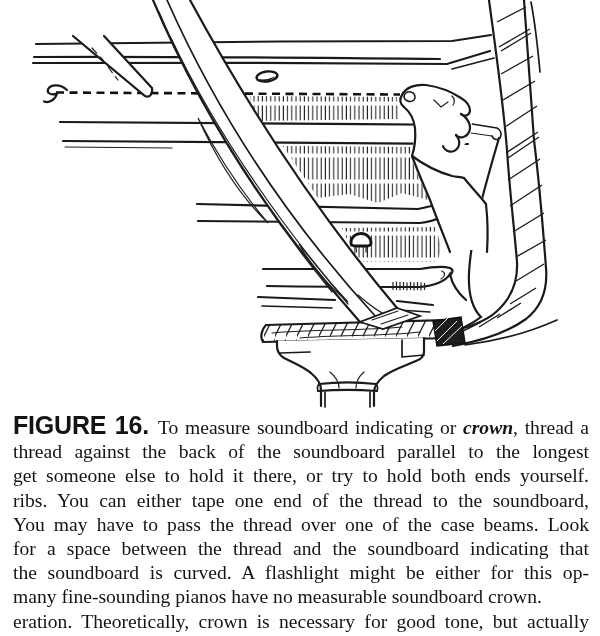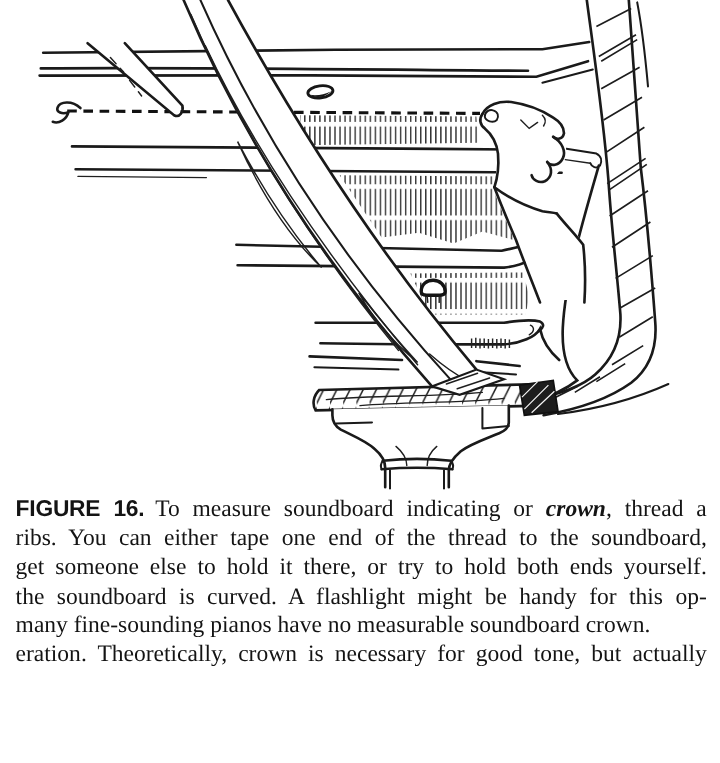--- a/index.html
+++ b/index.html
@@ -6,21 +6,21 @@
   body{width:600px;height:636px;overflow:hidden;position:relative;
        font-family:"Liberation Serif",serif;color:#111;}
   .fig-wrap{position:absolute;left:0;top:0;width:600px;height:412px;}
   .caption{position:absolute;left:13px;right:11px;top:413px;
            font-size:19.6px;line-height:24.2px;color:#141414;
            font-family:"Liberation Serif",serif;
            text-rendering:optimizeLegibility;}
   .cap-line{white-space:normal;}
   .cap-line.j{text-align:justify;text-align-last:justify;}
   .cap-bold{font-family:"Liberation Sans",sans-serif;font-weight:bold;
-            font-size:19px;letter-spacing:-0.2px;padding-right:9px;}
+            font-size:25px;letter-spacing:-0.2px;padding-right:9px;}
   .cap-italic{font-style:italic;font-weight:bold;}
   svg .ln{fill:none;stroke:#1a1a1a;stroke-width:2.2;stroke-linecap:round;}
   svg .thin{fill:none;stroke:#1f1f1f;stroke-width:1.2;stroke-linecap:round;}
   svg .med{fill:none;stroke:#1a1a1a;stroke-width:1.7;stroke-linecap:round;}
   svg .wfill{fill:#ffffff;stroke:none;}
 </style>
 </head>
 <body>
 
 <div class="fig-wrap">
@@ -171,18 +171,21 @@
 
     <path d="M404,97 C404,93 408,91 411,92 C415,93 416,97 414,100 C411,103 404.5,101 404,97 Z" fill="#fff" stroke="#1a1a1a" stroke-width="1.6"></path>
 
     <path class="thin" d="M434,100 L441,107 L448,102 M452,96 C455,99 455,102 453,105"></path>
   </g>
 </svg>
 </div>
 
 <div class="caption">
     <div class="cap-line j"><span class="cap-bold">FIGURE 16.</span><span>To measure soundboard indicating or </span><span class="cap-italic">crown</span><span>, thread a</span></div>
+    <div class="cap-line j"><span>thread against the back of the soundboard parallel to the longest</span></div>
+    <div class="cap-line j"><span>get someone else to hold it there, or try to hold both ends yourself.</span></div>
     <div class="cap-line j"><span>ribs. You can either tape one end of the thread to the soundboard,</span></div>
-    <div class="cap-line j"><span>get someone else to hold it there, or try to hold both ends yourself.</span></div>
-    <div class="cap-line j"><span>the soundboard is curved. A flashlight might be handy for this op-</span></div>
+    <div class="cap-line j"><span>You may have to pass the thread over one of the case beams. Look</span></div>
+    <div class="cap-line j"><span>for a space between the thread and the soundboard indicating that</span></div>
+    <div class="cap-line j"><span>the soundboard is curved. A flashlight might be either for this op-</span></div>
     <div class="cap-line"><span>many fine-sounding pianos have no measurable soundboard crown.</span></div>
     <div class="cap-line j"><span>eration. Theoretically, crown is necessary for good tone, but actually</span></div>
   </div>
 
 </body></html>

